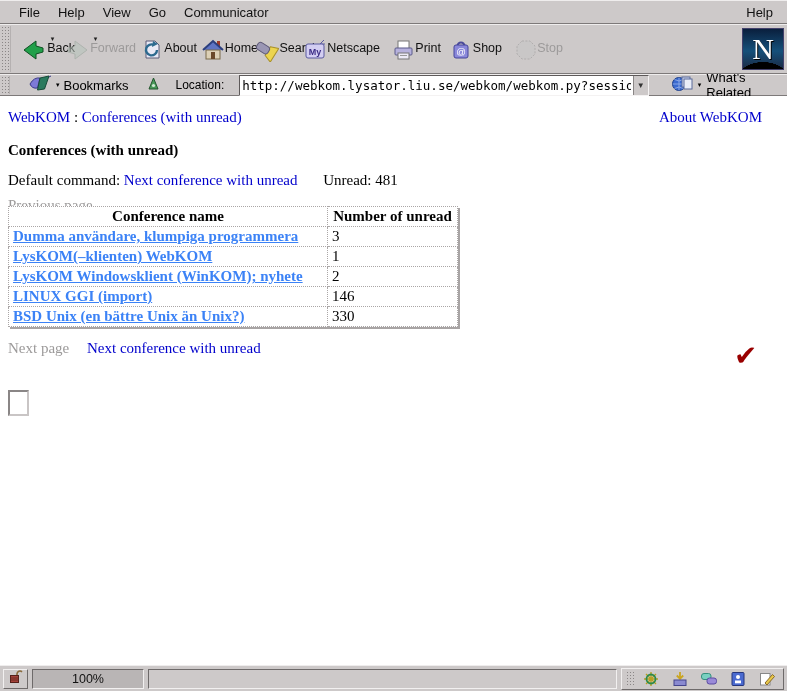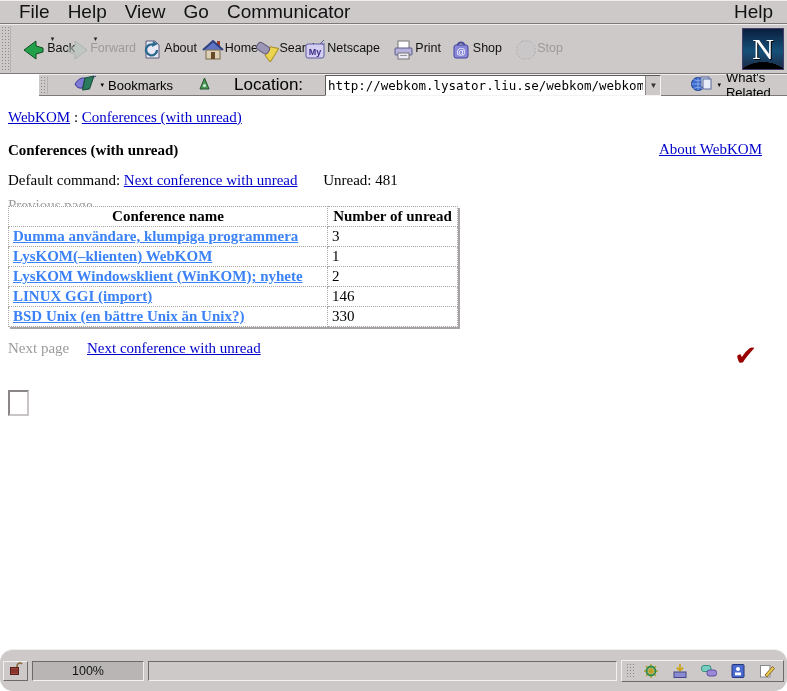--- a/index.html
+++ b/index.html
@@ -9,21 +9,21 @@
     background:#ffffff; overflow:hidden; position:relative;
   }
   .chrome { background:#cdc9c9; }
   .raised { border-top:1px solid #f2f0f0; border-left:1px solid #f2f0f0;
             border-bottom:1px solid #6e6a6a; border-right:1px solid #6e6a6a; }
   .sunken { border-top:1px solid #6e6a6a; border-left:1px solid #6e6a6a;
             border-bottom:1px solid #f2f0f0; border-right:1px solid #f2f0f0; }
 
   
   .menubar { height:24px; display:flex; align-items:center; padding:0 10px;
-             font-size:19px; color:#111;
+             font-size:13px; color:#111;
              border-top:1px solid #efeded; border-bottom:1px solid #7d7979; }
   .menu-item { padding:3px 9px; cursor:default; }
   .menu-help { margin-left:auto; padding:3px 4px; }
 
   
   .toolbar { height:50px; display:flex; align-items:stretch;
              border-top:1px solid #efeded; border-bottom:1px solid #7d7979; position:relative; }
   .grip { width:10px; margin:1px 1px; background-image: radial-gradient(#8a8686 26%, rgba(0,0,0,0) 27%);
           background-size:3px 3px; border-right:1px solid #b5b1b1; }
   .tb-buttons { display:flex; margin-left:2px; }
@@ -37,37 +37,37 @@
   .nlogo { position:absolute; right:3px; top:3px; width:42px; height:42px;
            background: linear-gradient(180deg,#0a1f3d 0%, #15507a 55%, #1b2a44 100%);
            border:1px solid #42406a; display:flex; align-items:center; justify-content:center;
            overflow:hidden; }
   .nlogo::after { content:""; position:absolute; left:-8px; right:-8px; bottom:-9px; height:18px;
            background: radial-gradient(ellipse at 50% 100%, #000 62%, rgba(0,0,0,0) 63%); }
   .nlogo span { color:#fff; font-family:"Liberation Serif", serif; font-size:30px; z-index:1;
            text-shadow:1px 1px 0 #000; }
 
   
-  .locationbar { height:22px; display:flex; align-items:center; gap:20px; padding-right:4px;
-                 border-top:1px solid #efeded; border-bottom:1px solid #7d7979;margin-left:39px; }
+  .locationbar { height:22px; display:flex; align-items:center; gap:13px; padding-right:4px;
+                 border-top:1px solid #efeded; border-bottom:1px solid #7d7979; }
   .locationbar .grip { align-self:stretch; }
   .lb-bookmarks { display:flex; align-items:center; gap:4px; padding:2px 4px; font-size:13px; }
-  .lb-label { font-size:17px; padding:0 2px;text-align:right; }
+  .lb-label { font-size:12px; padding:0 2px;text-align:right; }
   .url-wrap { display:flex; align-items:stretch; height:21px; width:462px;
               background:#fff; border:1px solid; border-color:#5e5a5a #f4f2f2 #f4f2f2 #5e5a5a; }
   .url-input { flex:1; border:0; outline:none; font-family:"DejaVu Sans Mono","Liberation Mono",monospace;
                font-size:12.5px; padding:0 2px; color:#000; background:#fff; }
   .url-drop { width:15px; background:#cdc9c9; border-left:1px solid #8a8686;
               display:flex; align-items:center; justify-content:center; font-size:8px; color:#333; }
   .whats-related { display:flex; align-items:center; gap:5px; font-size:13px; margin-left:6px; padding:2px 3px; }
 
   
   .content { position:relative; height:562px; background:#fff;
              font-family:"Liberation Serif", serif; font-size:15px; color:#000; }
-  a.plink { color:#0000cc; text-decoration:underline; cursor:pointer;margin-top:32px; }
+  a.plink { color:#0000cc; cursor:pointer; }
   .gray-text { color:#9c9a9a; }
   .breadcrumb { position:absolute; top:13px; left:8px; right:25px; }
   .about-link { float:right; }
   .page-heading { position:absolute; top:46px; left:8px; font-weight:bold; }
   .cmd-line { position:absolute; top:76px; left:8px; }
   .cmd-line .unread { margin-left:22px; }
   .prev-line { position:absolute; top:101px; left:8px; }
   .table-wrap { position:absolute; top:110px; left:8px; }
   table.conf { border-collapse:collapse; font-size:15px;
                border:1px dotted #9a9696; box-shadow:2px 2px 0 #a8a4a4; background:#fff; }
@@ -78,23 +78,23 @@
   td.num { text-align:left; }
   a.conf-link { color:#3b82f6; font-weight:bold; text-decoration:underline; cursor:pointer; }
   .next-line { position:absolute; top:244px; left:8px; }
   .next-line .plink { margin-left:14px; }
   .red-check { position:absolute; top:243px; left:734px; font-family:"DejaVu Sans", sans-serif;
                font-size:28px; font-weight:bold; color:#990000; }
   .empty-box { position:absolute; top:294px; left:8px; width:21px; height:26px;
                border:2px solid; border-color:#8a8686 #c9c5c5 #c9c5c5 #8a8686; background:#fff; }
 
   
-  .statusbar { position:absolute; left:0; right:0; bottom:0; height:42px;
+  .statusbar { position:absolute; left:0; right:0; bottom:0; height:26px;
                display:flex; align-items:center; gap:4px; padding:2px 3px;
-               border-top:1px solid #efeded;border-radius:13px; }
+               border-top:1px solid #efeded; }
   .sb-lock { width:25px; height:20px; display:flex; align-items:center; justify-content:center; }
   .sb-progress { width:112px; height:20px; background:#b9b5b5; display:flex;
                  align-items:center; justify-content:center; font-size:12.5px; color:#111; }
   .sb-msg { flex:1; height:20px; }
   .sb-comp { display:flex; align-items:center; height:22px; padding:1px 3px; gap:2px; }
   .sb-comp .grip { width:8px; height:16px; border-right:none; }
   .sb-ic { width:27px; height:18px; display:flex; align-items:center; justify-content:center; }
 </style>
 </head>
 <body>

